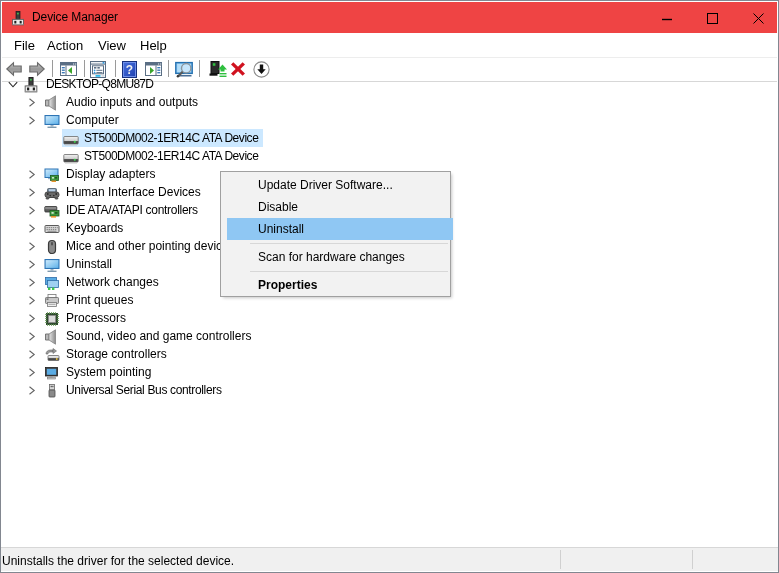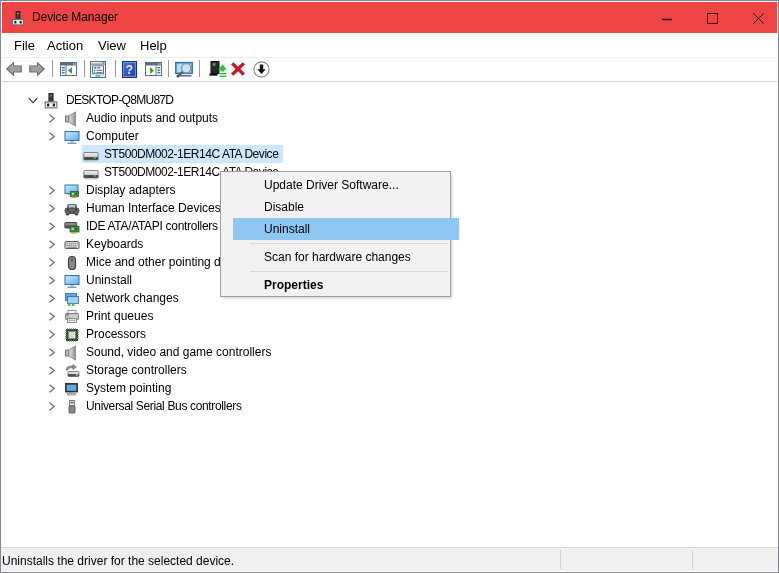--- a/index.html
+++ b/index.html
@@ -7,28 +7,28 @@
 body { font-family:"Liberation Sans", sans-serif; font-size:12px; color:#000; }
 #win { position:absolute; left:0; top:0; width:779px; height:573px; background:#fff; border:1px solid #828790; }
 .abs { position:absolute; }
 #titlebar { position:absolute; left:1px; top:1px; right:1px; height:31px; background:#ef4444; }
 #title { position:absolute; left:30px; top:8px; font-size:12px; letter-spacing:-0.1px; }
 #menubar { position:absolute; left:1px; top:32px; right:1px; height:23px; background:#fff; }
 #menubar span { position:absolute; top:5px; font-size:13px; }
 #toolbar { position:absolute; left:1px; top:56px; right:1px; height:25px; background:#fff; border-bottom:1px solid #d7d7d7; border-top:1px solid #ededed; }
 #toolbar svg { position:absolute; top:3px; }
 .tsep { position:absolute; top:2px; width:1px; height:17px; background:#9a9a9a; }
-#tree { position:absolute; left:-1px; top:90px; right:1px;margin-left:20px; }
+#tree { position:absolute; left:-1px; top:74px; right:1px; }
 .row { position:relative; height:18px; white-space:nowrap; }
 .row .txt { position:absolute; top:1.5px; letter-spacing:0; }
 .row svg.chev { position:absolute; }
 .row svg.icon { position:absolute; top:1.5px; }
 .sel { position:absolute; left:62px; top:0; width:201px; height:18px; background:#cce8ff; }
 #cmenu { position:absolute; left:219px; top:170px; width:231px; height:126px; background:#f2f2f2; border:1px solid #a0a0a0; box-shadow:2px 2px 3px -1px rgba(0,0,0,0.22); }
-.mi { position:absolute; left:12px; width:226px; height:22px; }
+.mi { position:absolute; left:6px; width:226px; height:22px; }
 .mi .mtxt { position:absolute; left:31px; top:4px; letter-spacing:0; }
 .msep { position:absolute; left:29px; width:198px; height:1px; background:#d7d7d7; }
 #status { position:absolute; left:0; right:0; bottom:1px; height:24px; background:#f0f0f0; border-top:1px solid #d7d7d7; }
 #status .stxt { position:absolute; left:1px; top:6px; letter-spacing:0; }
 .ssep { position:absolute; top:2px; bottom:2px; width:1px; background:#d0d0d0; }
 </style>
 </head>
 <body>
 <svg width="0" height="0" style="position:absolute">
 <defs>

